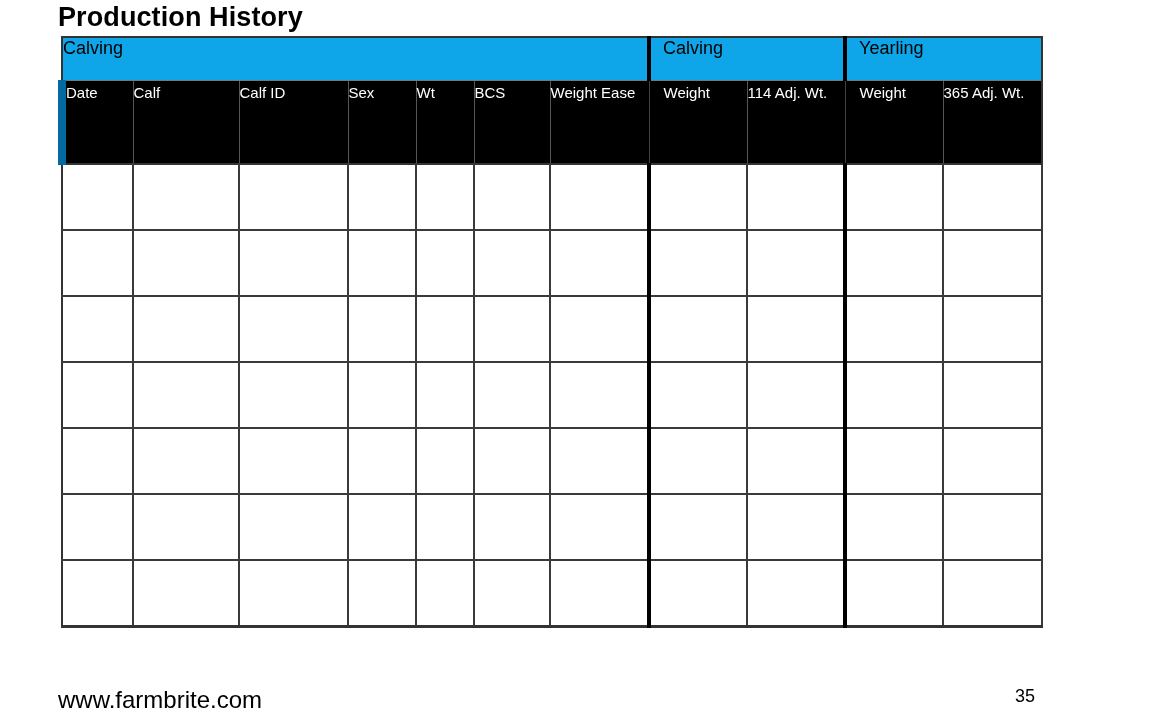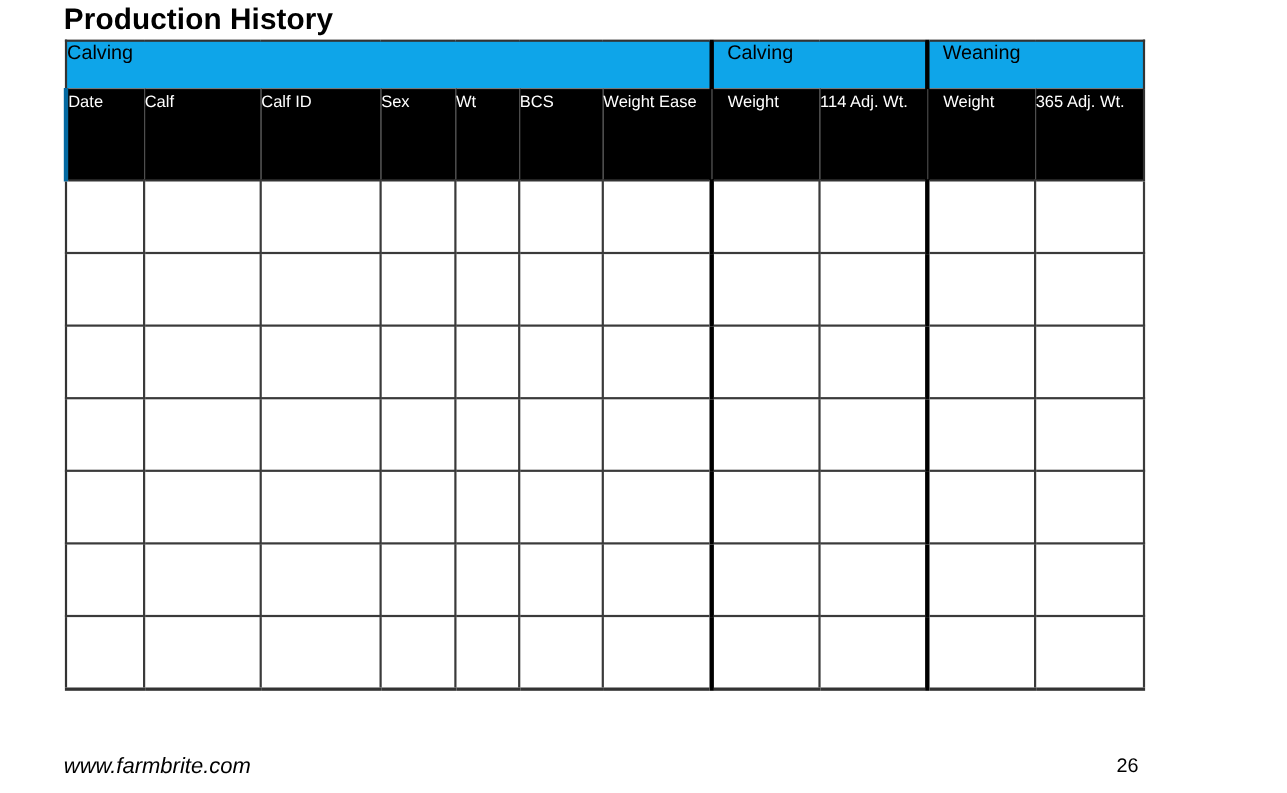--- a/index.html
+++ b/index.html
@@ -5,28 +5,28 @@
     html, body { margin: 0; padding: 0; background: #ffffff; }
     body { width: 1170px; height: 721px; position: relative; overflow: hidden; font-family: "Liberation Sans", sans-serif; color: #000; }
     .title { position: absolute; left: 58px; top: 0px; font-size: 27px; font-weight: bold; line-height: 34px; letter-spacing: 0.1px; text-align: center; }
     table.grid { position: absolute; left: 58px; top: 36px; border-collapse: collapse; table-layout: fixed; width: 980px; }
     table.grid td, table.grid th { padding: 0; margin: 0; }
     .group-row td { height: 43px; background: #0ea5e9; border-top: 2px solid #333; vertical-align: top; font-size: 18px; font-weight: normal; padding: 8px 0 0 16px; box-sizing: border-box; }
     .group-row td.first { border-left: 2px solid #333; }
     .group-row td.last { border-right: 2px solid #333; }
     .group-row td.thick-left { border-left: 4px solid #000; padding-left: 12px; }
     .sub-row th { height: 84px; background: #000; color: #fff; font-size: 15px; font-weight: normal; text-align: left; vertical-align: top; padding: 11px 0 0 16px; line-height: 24px; border-left: 1px solid #555; border-top: 1px solid #777; box-sizing: border-box; }
-    .sub-row th.first { border-left: 4px solid #0369a1; margin-left: 24px; }
+    .sub-row th.first { border-left: 8px solid #0369a1; margin-left: 24px; }
     .sub-row th.last { border-right: 2px solid #333; }
     .sub-row th.thick-left { border-left: 1px solid #404040; padding-left: 14px; }
     .data-row td { height: 66px; border: 2px solid #3a3a3a; border-top: 2px solid #333; background: #fff; box-sizing: border-box; }
     .data-row td.first { border-left: 2px solid #333; }
     .data-row td.thick-left { border-left: 4px solid #000; }
     .data-row.lastrow td { border-bottom: 3px solid #333; }
-    .footer-left { position: absolute; left: 58px; top: 686px; font-size: 20px; font-style: italic; }
+    .footer-left { position: absolute; left: 58px; top: 686px; font-size: 24px; }
     .footer-right { position: absolute; left: 1015px; top: 686px; font-size: 18px; }
   </style>
 </head>
 <body>
 
 <div class="title">Production History</div>
 
 <table class="grid">
   <colgroup>
     <col style="width:71px">
@@ -38,21 +38,21 @@
       <col style="width:99px">
       <col style="width:98px">
       <col style="width:98px">
       <col style="width:98px">
       <col style="width:99px">
   </colgroup>
   <thead>
     <tr class="group-row">
       <td colspan="7" class="first">Calving</td>
       <td colspan="2" class="thick-left">Calving</td>
-      <td colspan="2" class="thick-left last">Weaning</td>
+      <td colspan="2" class="thick-left last">Yearling</td>
     </tr>
     <tr class="sub-row">
       <th class="first">Date</th>
       <th>Calf</th>
       <th>Calf ID</th>
       <th>Sex</th>
       <th>Wt</th>
       <th>BCS</th>
       <th>Weight Ease</th>
       <th class="thick-left">Weight</th>
@@ -150,13 +150,13 @@
         <td></td>
         <td class="thick-left"></td>
         <td></td>
         <td class="thick-left"></td>
         <td></td>
       </tr>
     </tbody>
 </table>
 
 <div class="footer-left">www.farmbrite.com</div>
-<div class="footer-right">26</div>
+<div class="footer-right">35</div>
 
 </body></html>

